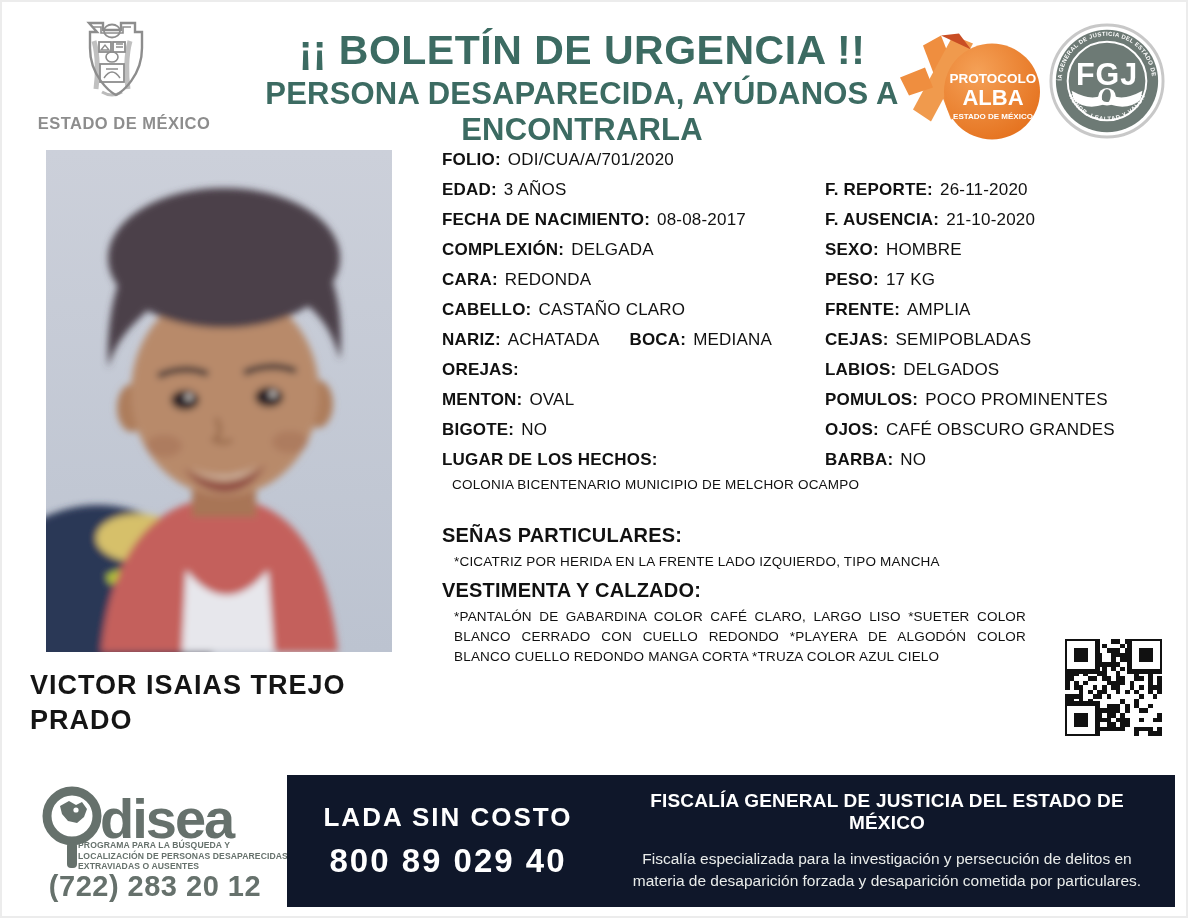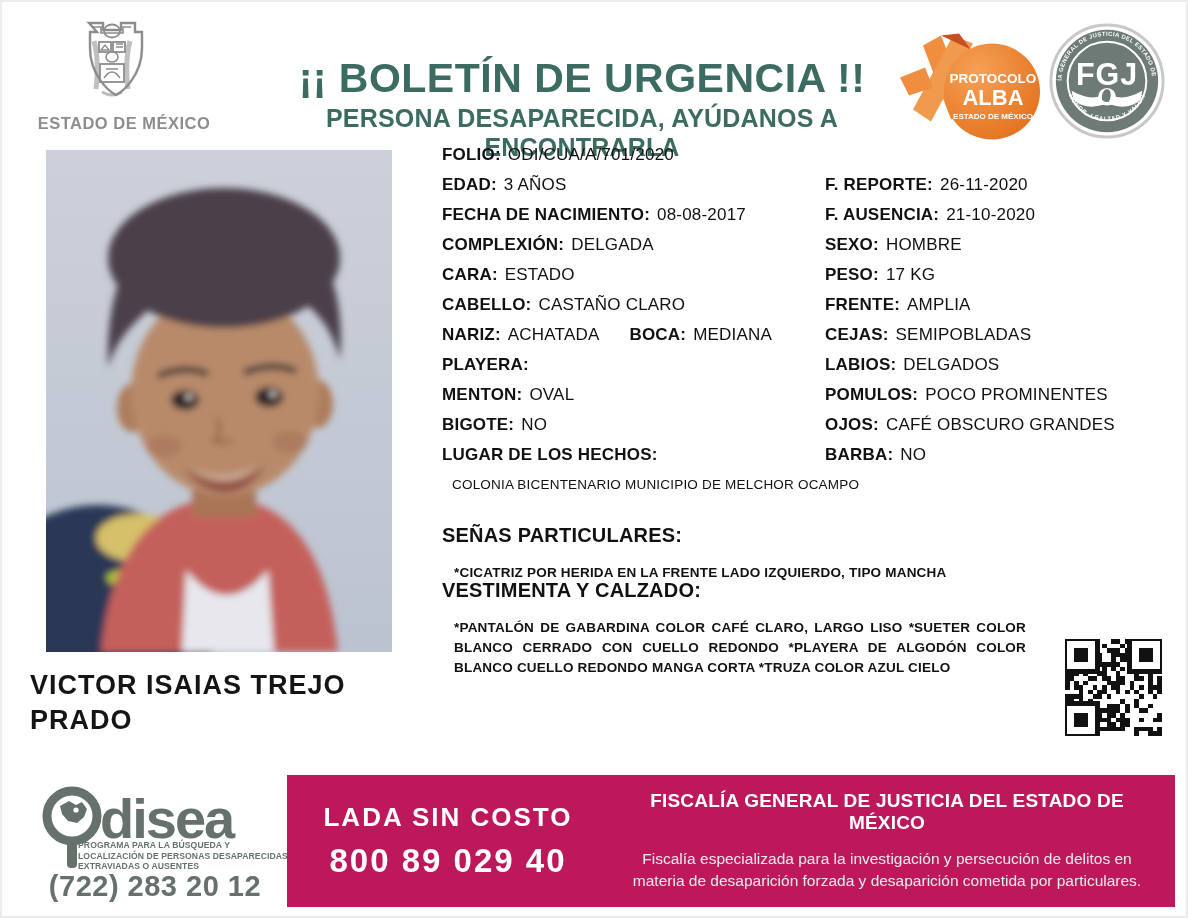--- a/index.html
+++ b/index.html
@@ -5,52 +5,52 @@
   html,body{margin:0;padding:0;background:#fff;}
   .page{
     position:relative; width:1188px; height:918px; background:#fff;
     border:2px solid #ececec; box-sizing:border-box; overflow:hidden;
     font-family:"Liberation Sans", sans-serif; color:#111;
   }
   
   .coat{position:absolute; left:40px; top:12px; width:160px; height:100px;}
   .state-caption{position:absolute; left:22px; top:112px; width:200px; text-align:center;
     font-size:16.5px; font-weight:bold; color:#8d8d8d; letter-spacing:.5px;}
-  .title-wrap{position:absolute; left:240px; top:26px; width:680px; text-align:center; color:#3c6b62;margin-top:28px;}
+  .title-wrap{position:absolute; left:240px; top:26px; width:680px; text-align:center; color:#3c6b62;}
   .title{font-size:41px; font-weight:bold; letter-spacing:.5px; line-height:44px; margin:0;}
-  .subtitle{font-size:25px; font-weight:bold; letter-spacing:.2px; margin-top:4px;}
+  .subtitle{font-size:31px; font-weight:bold; letter-spacing:.2px; margin-top:4px;}
   .alba{position:absolute; left:893px; top:12px; width:150px; height:128px;}
   .fgj{position:absolute; left:1046px; top:20px; width:118px; height:118px;}
   
   .photo{position:absolute; left:44px; top:148px; width:346px; height:502px; overflow:hidden;}
   .person-name{position:absolute; left:28px; top:666px; width:384px; 
     font-size:27px; font-weight:bold; letter-spacing:1px; line-height:35px; color:#151515;}
   
   .fields{position:absolute; font-size:17px; letter-spacing:.2px;}
   .fields-left{left:440px; top:143px;}
   .fields-right{left:823px; top:173px;}
-  .frow{height:30px; display:flex; }
+  .frow{height:30px; display:flex; align-items:center;}
   .flabel{font-weight:bold; margin-right:7px; white-space:pre;}
   .fvalue{margin-right:30px; white-space:pre;}
   .fnote{font-size:13.5px; letter-spacing:.2px; margin:2px 0 0 10px;text-align:right;}
   .section{position:absolute; left:440px; width:592px;}
   .sec-senas{top:522px;}
   .sec-vest{top:577px;}
   .sec-title{font-size:20px; font-weight:bold; letter-spacing:.2px;}
-  .sec-text{font-size:13.5px; letter-spacing:.2px; line-height:20px; margin:16px 0 0 12px;
-    width:572px; text-align:justify;font-weight:bold;}
+  .sec-text{font-size:13.5px; letter-spacing:.2px; line-height:20px; margin:5px 0 0 12px;
+    width:572px; text-align:justify;}
   .qr{position:absolute; left:1063px; top:637px; width:97px; height:97px;}
   
   .odisea{position:absolute; left:36px; top:782px; width:250px; height:90px;}
   .odisea-program{position:absolute; left:76px; top:838px; width:215px;
     font-size:8.6px; line-height:10.5px; color:#66716c; font-weight:bold; letter-spacing:.1px;}
   .odisea-phone{position:absolute; left:28px; top:868px; width:250px; text-align:center;
     font-size:29px; font-weight:bold; color:#66716c; letter-spacing:.5px;}
   .footer-bar{position:absolute; left:285px; top:773px; width:888px; height:132px;
-    background:#be185d; display:flex; color:#fff;}
+    background:#0f172a; display:flex; color:#fff;}
   .lada{width:322px; display:flex; flex-direction:column; justify-content:center;
     align-items:center; gap:9px;}
   .lada-label{font-size:26px; font-weight:bold; letter-spacing:2px;}
   .lada-number{font-size:33px; font-weight:bold; letter-spacing:2px;text-align:right;}
   .fiscalia{flex:1; display:flex; flex-direction:column; padding:15px 16px 10px 6px; box-sizing:border-box;}
   .fisc-title{font-size:19px; font-weight:bold; text-align:center; letter-spacing:.2px;}
   .fisc-desc{font-size:15.5px; line-height:22px; text-align:center; margin-top:14px; color:#e9ecea;}
   .fisc-addr{font-size:15.5px; font-weight:bold; line-height:21px; text-align:right; margin-top:12px;}
 </style>
 </head>
@@ -179,34 +179,34 @@
       <div class="frow">
         <span class="flabel">FECHA DE NACIMIENTO:</span>
         <span class="fvalue">08-08-2017</span>
       </div>
       <div class="frow">
         <span class="flabel">COMPLEXIÓN:</span>
         <span class="fvalue">DELGADA</span>
       </div>
       <div class="frow">
         <span class="flabel">CARA:</span>
-        <span class="fvalue">ESTADO</span>
+        <span class="fvalue">REDONDA</span>
       </div>
       <div class="frow">
         <span class="flabel">CABELLO:</span>
         <span class="fvalue">CASTAÑO CLARO</span>
       </div>
       <div class="frow">
         <span class="flabel">NARIZ:</span>
         <span class="fvalue">ACHATADA</span>
         <span class="flabel">BOCA:</span>
         <span class="fvalue">MEDIANA</span>
       </div>
       <div class="frow">
-        <span class="flabel">PLAYERA:</span>
+        <span class="flabel">OREJAS:</span>
         <span class="fvalue"></span>
       </div>
       <div class="frow">
         <span class="flabel">MENTON:</span>
         <span class="fvalue">OVAL</span>
       </div>
       <div class="frow">
         <span class="flabel">BIGOTE:</span>
         <span class="fvalue">NO</span>
       </div>

